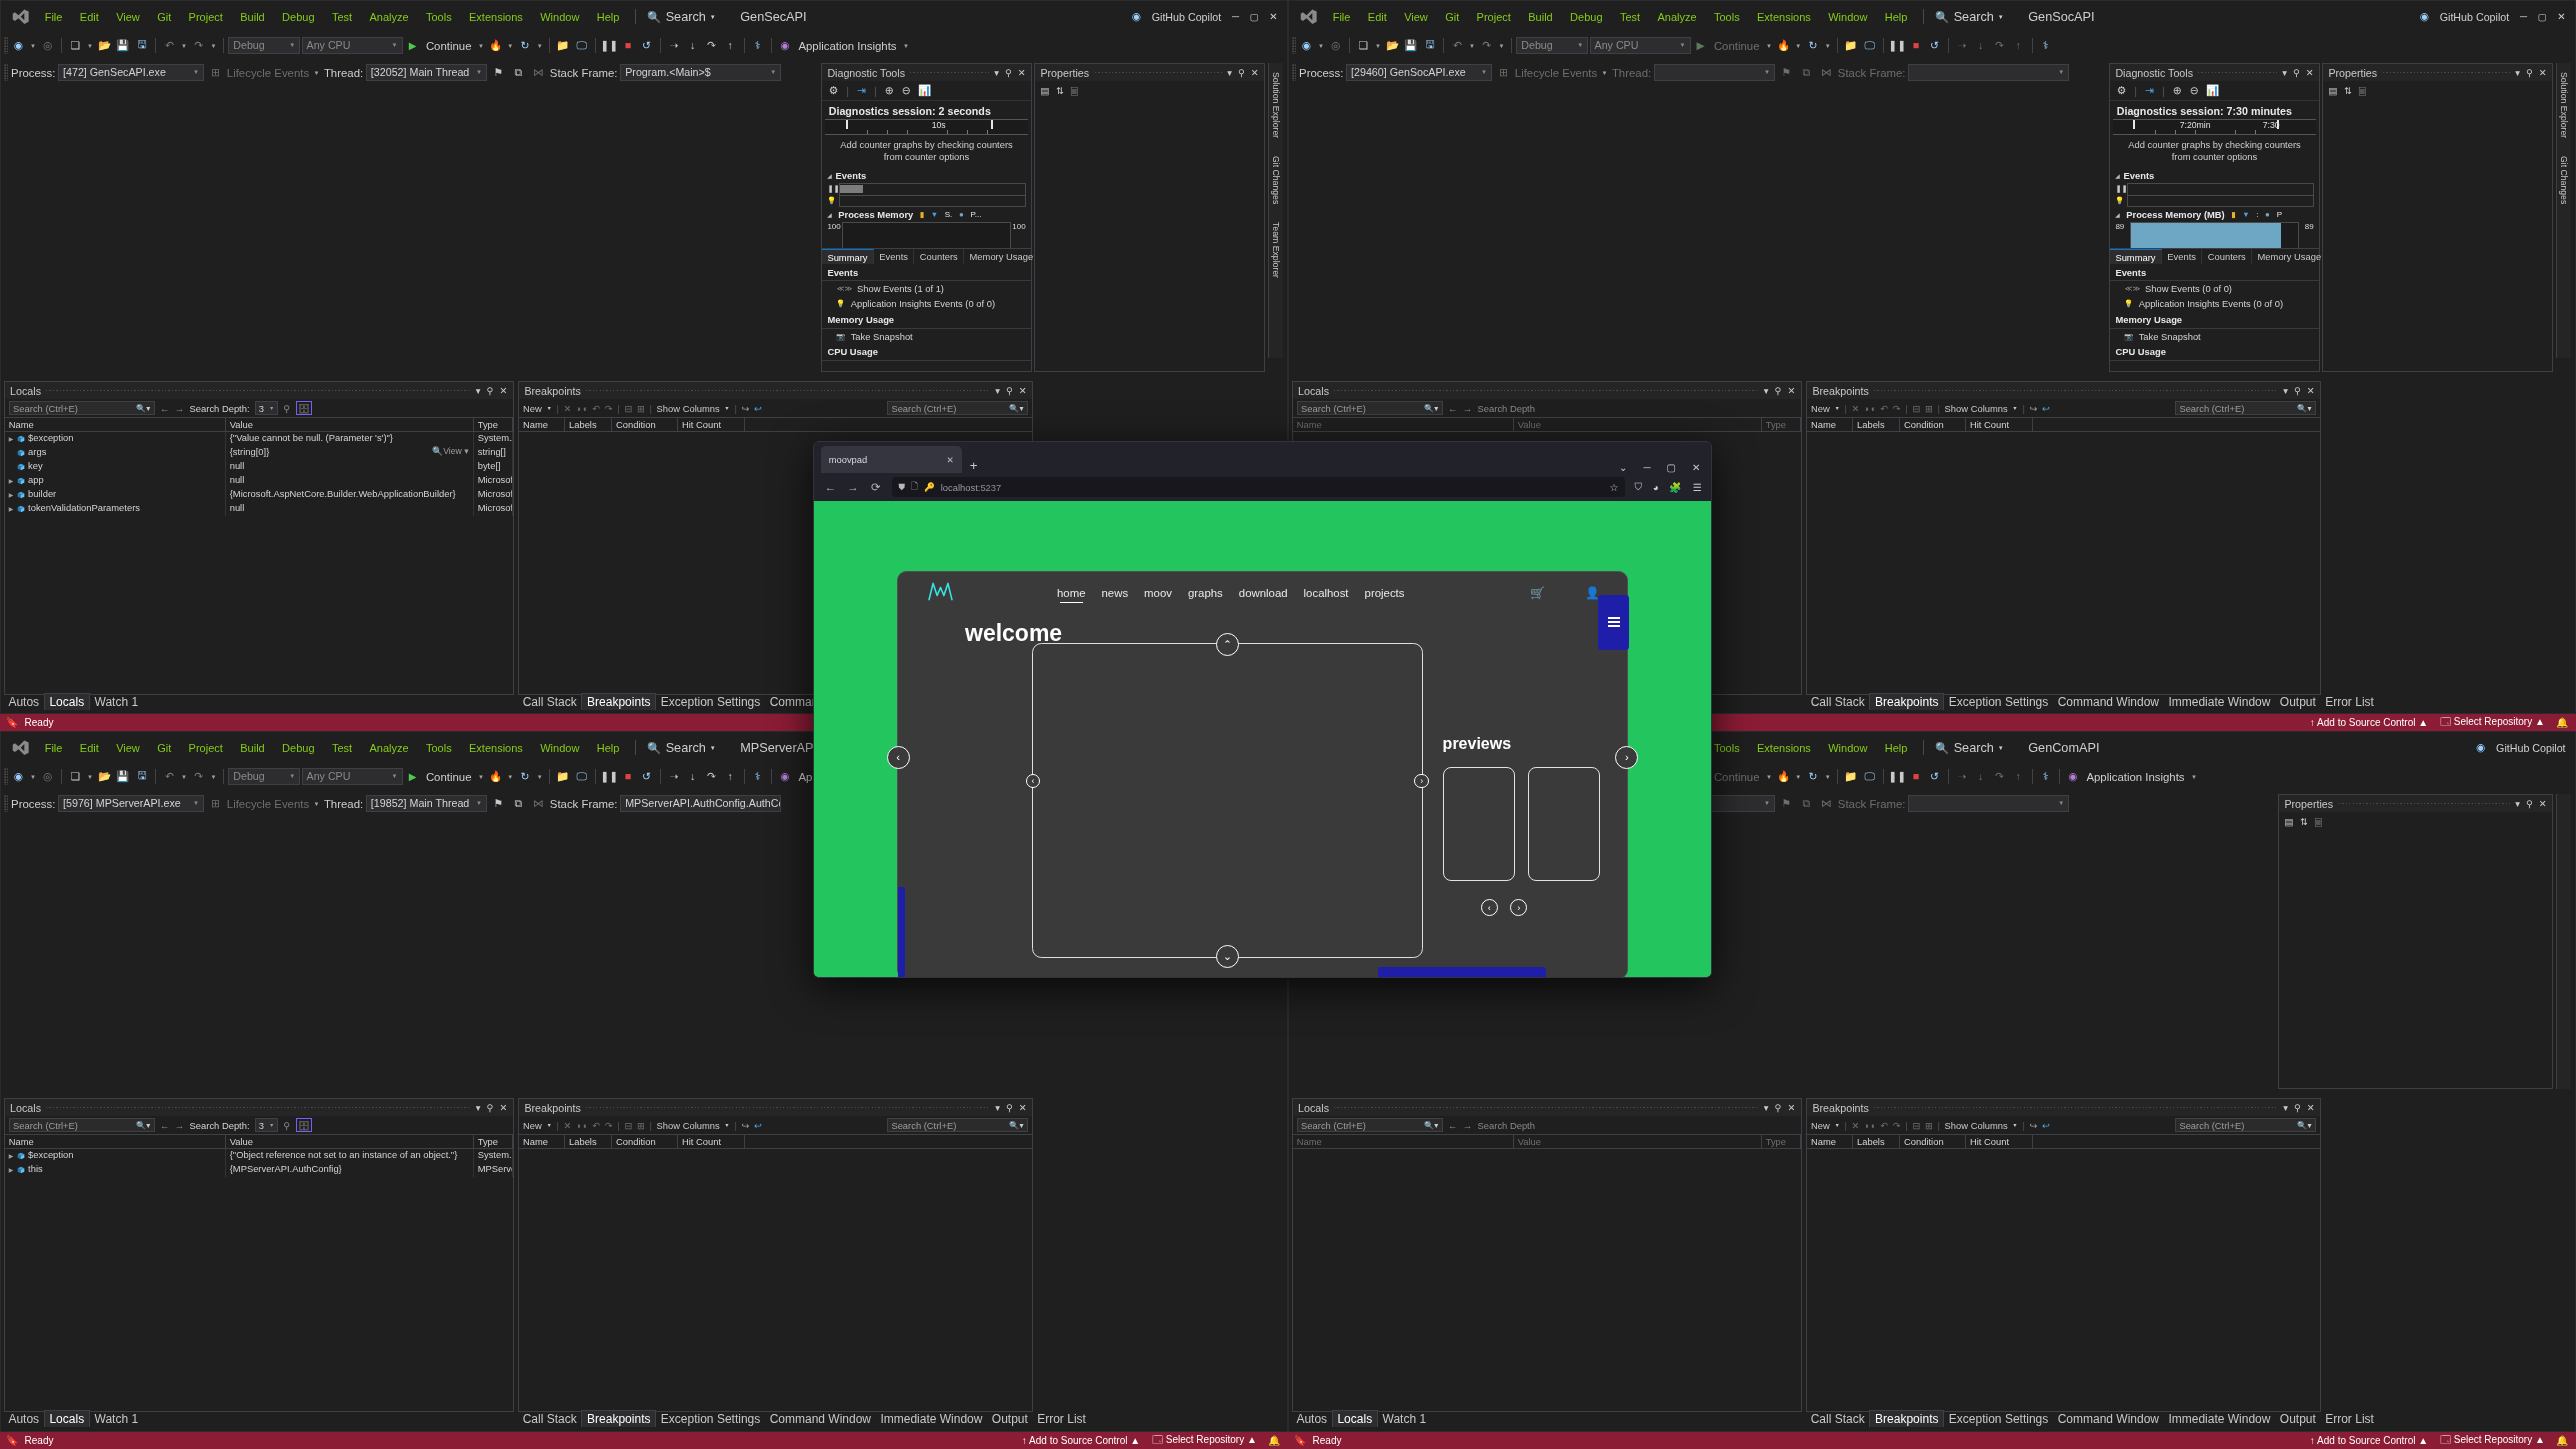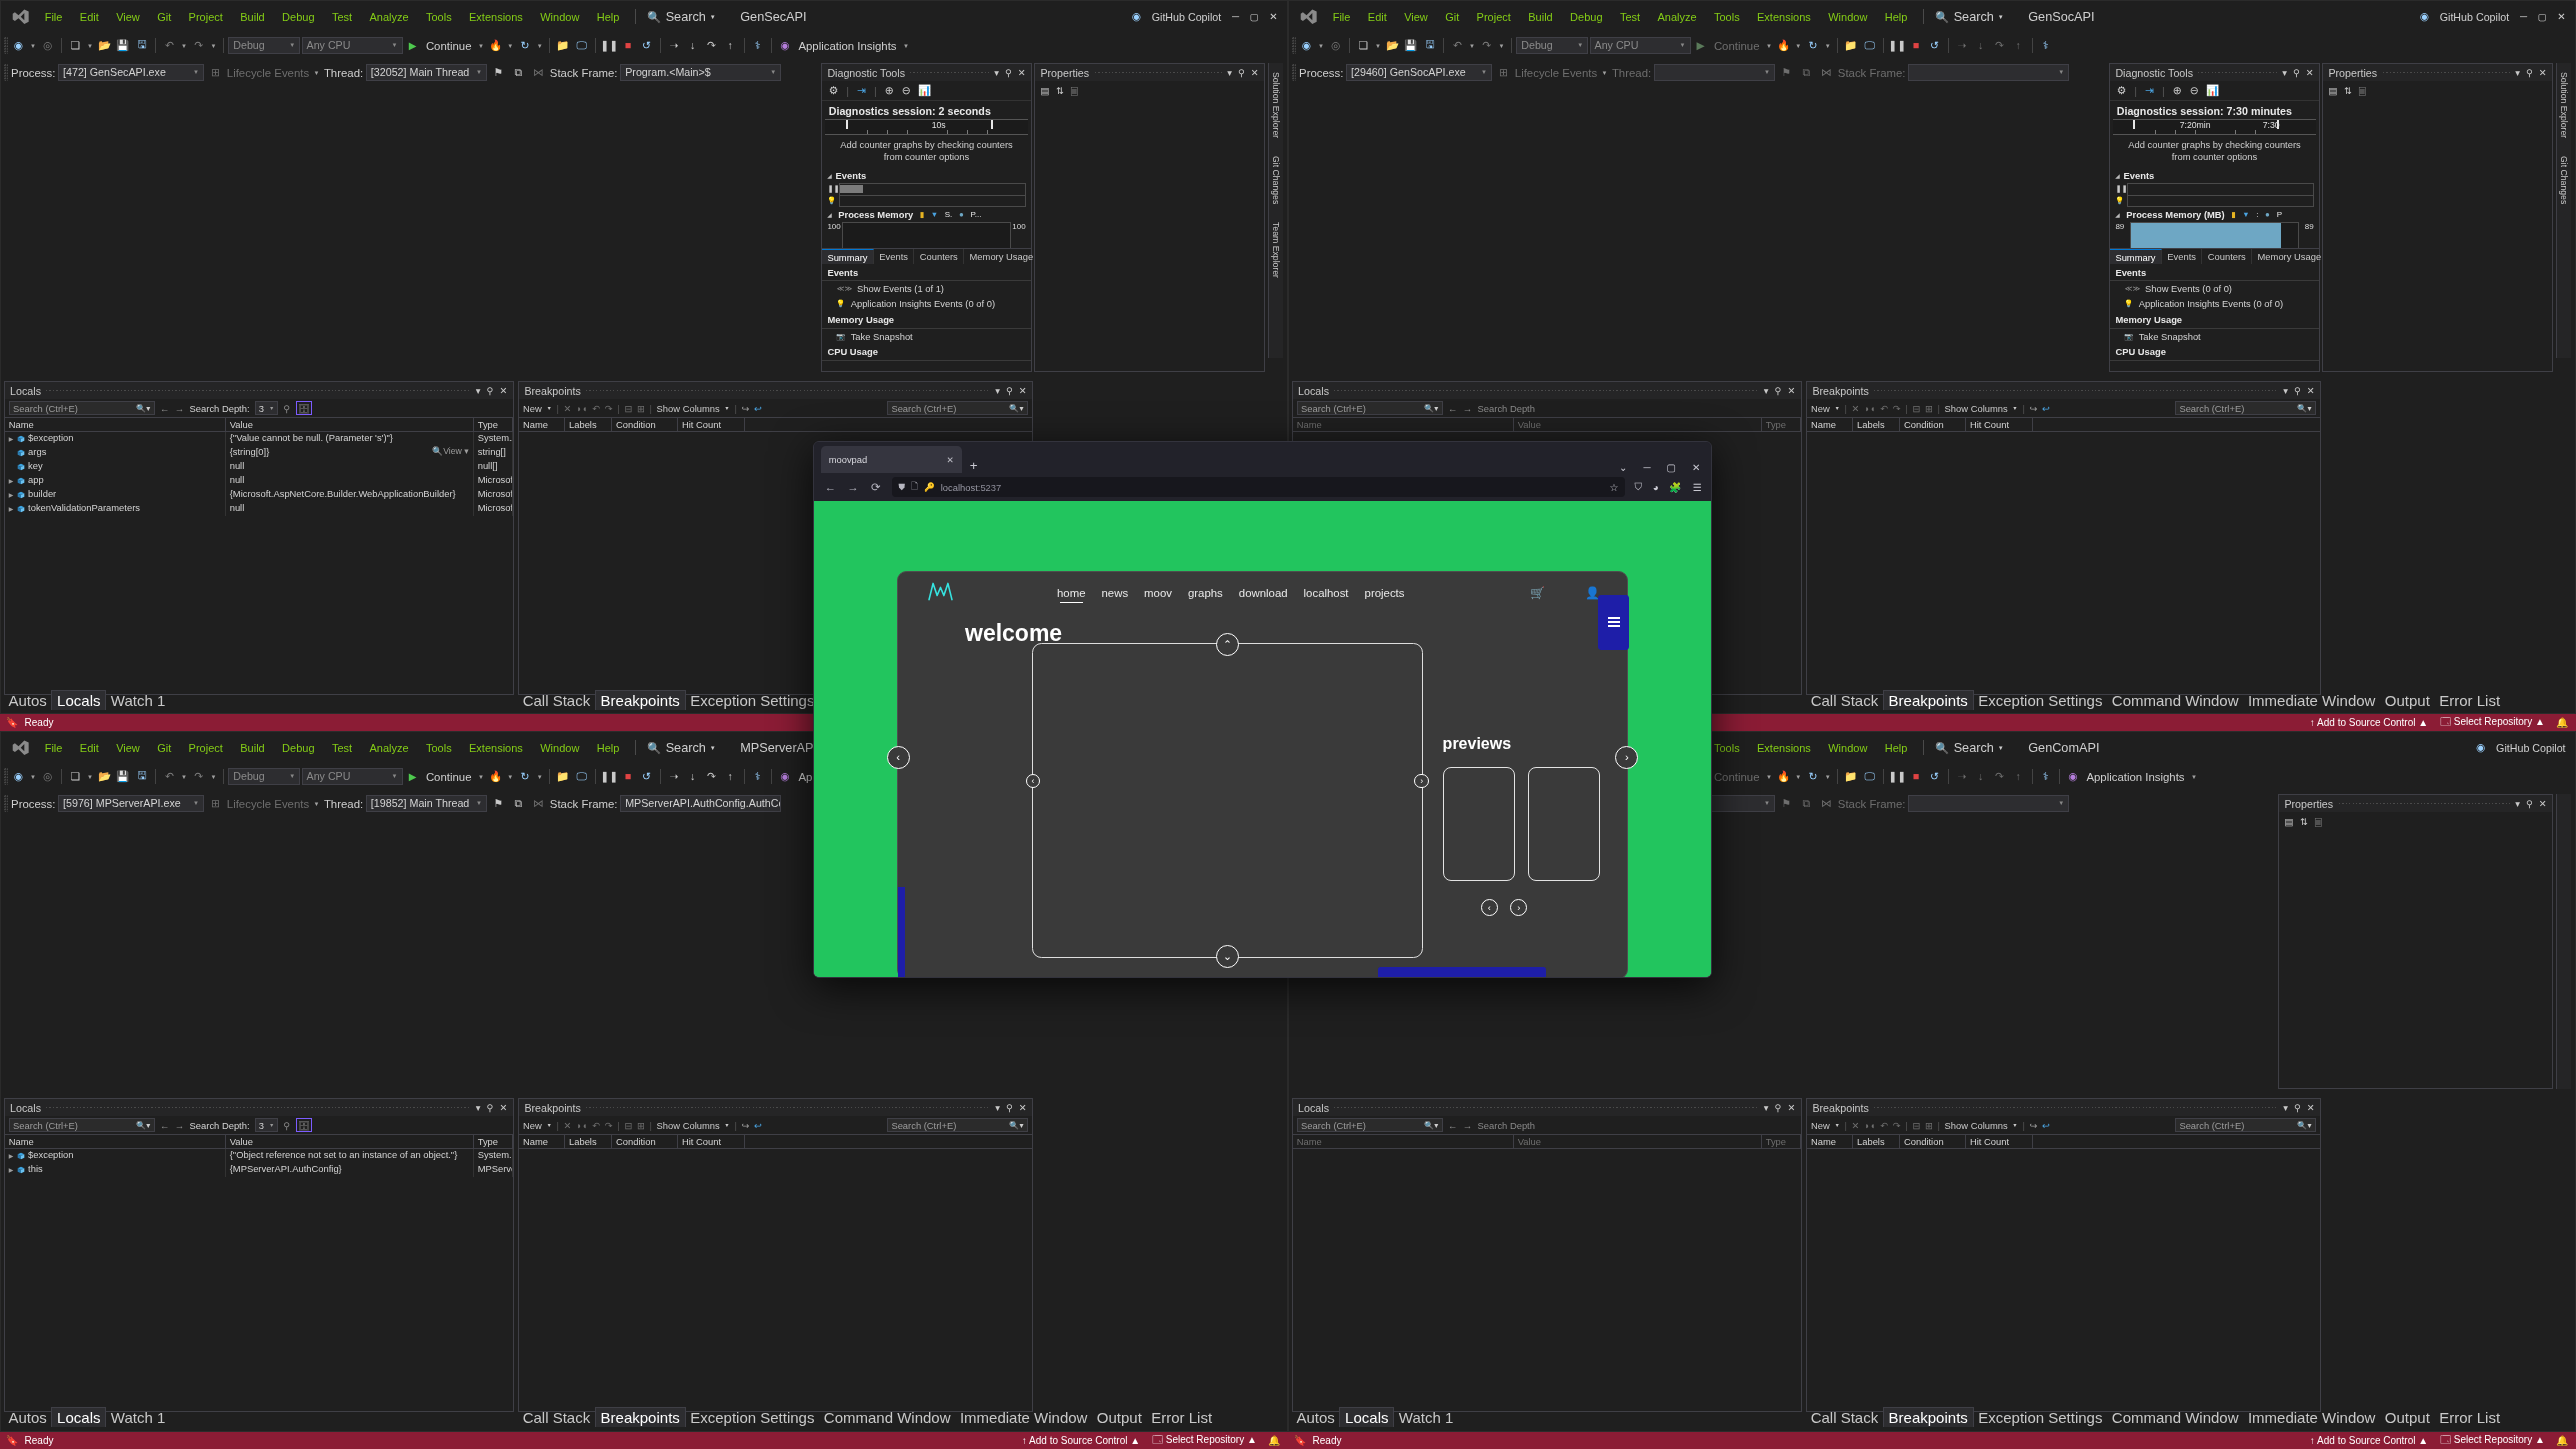--- a/index.html
+++ b/index.html
@@ -90,21 +90,21 @@
   .grow > div { font-size:9.4px; color:#d4d4d4; padding:0.7px 4px; border-right:0.7px solid #333; overflow:hidden; white-space:nowrap; }
   .expander { color:#9d9d9d; font-size:6px; width:8px; display:inline-block; }
   .cube { display:inline-block; width:8px; height:8px; margin-right:3.4px; vertical-align:-1.3px; }
   .bp-toolbar { height:17.4px; display:flex; align-items:center; gap:4.7px; padding:0 4px; font-size:9.4px; color:#c9c9c9; }
 
   .statusbar { position:absolute; height:17.4px; background:#68217a; display:flex; align-items:center;
      padding:0 6.7px; color:#fff; font-size:10px; }
   .statusbar.dbg { background:#8b1c35; }
   .statusbar .right { margin-left:auto; display:flex; align-items:center; gap:12px; }
   .bottomtabs { position:absolute; height:14.8px; display:flex; align-items:flex-end; }
-  .btab { font-size:15px; color:#c9c9c9; padding:0.7px 4.7px; }
+  .btab { font-size:12px; color:#c9c9c9; padding:0.7px 4.7px; }
   .btab.active { background:#2d2d30; color:#fff; border:0.7px solid #3f3f46; border-bottom:none; }
 
   .sidedock { position:absolute; width:14.8px; background:#252526; border-left:0.7px solid #3f3f46;
      display:flex; flex-direction:column; align-items:center; padding-top:9.4px; gap:17.4px; }
   .sidedock span { writing-mode:vertical-rl; font-size:8.7px; color:#c9c9c9; white-space:nowrap; }
 
   
   .browser { position:absolute; background:#22222a; border-radius:6px; overflow:hidden;
      box-shadow:0 9.4px 40px rgba(0,0,0,.75); border:0.7px solid #33333d; }
   .br-tabbar { height:31px; display:flex; align-items:flex-end; background:#22222a; padding:4px 6.7px 0 6.7px; }
@@ -446,21 +446,21 @@
             </div>
           <div style="flex:1;">string[]</div>
         </div>
         <div class="grow">
           <div style="width:221px;"><span class="expander"></span><span class="cube"><svg viewBox="0 0 12 12">
                   <path d="M6 1 L11 3.5 L6 6 L1 3.5 Z" fill="#3ba3e0"></path>
                   <path d="M1 3.5 L6 6 L6 11 L1 8.5 Z" fill="#2b7cb0"></path>
                   <path d="M11 3.5 L6 6 L6 11 L11 8.5 Z" fill="#6bc2f0"></path>
                 </svg></span><span>key</span></div>
           <div style="width:248px;">null</div>
-          <div style="flex:1;">null[]</div>
+          <div style="flex:1;">byte[]</div>
         </div>
         <div class="grow">
           <div style="width:221px;"><span class="expander">▶</span><span class="cube"><svg viewBox="0 0 12 12">
                   <path d="M6 1 L11 3.5 L6 6 L1 3.5 Z" fill="#3ba3e0"></path>
                   <path d="M1 3.5 L6 6 L6 11 L1 8.5 Z" fill="#2b7cb0"></path>
                   <path d="M11 3.5 L6 6 L6 11 L11 8.5 Z" fill="#6bc2f0"></path>
                 </svg></span><span>app</span></div>
           <div style="width:248px;">null</div>
           <div style="flex:1;">Microsoft.AspNetC...</div>
         </div>

